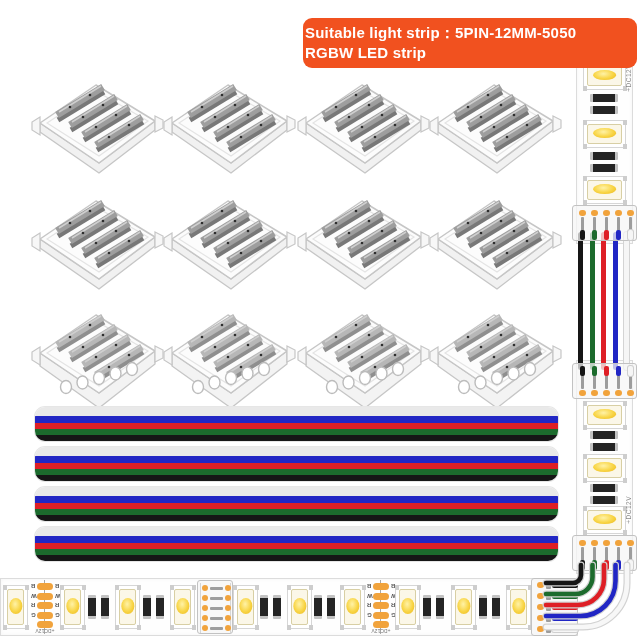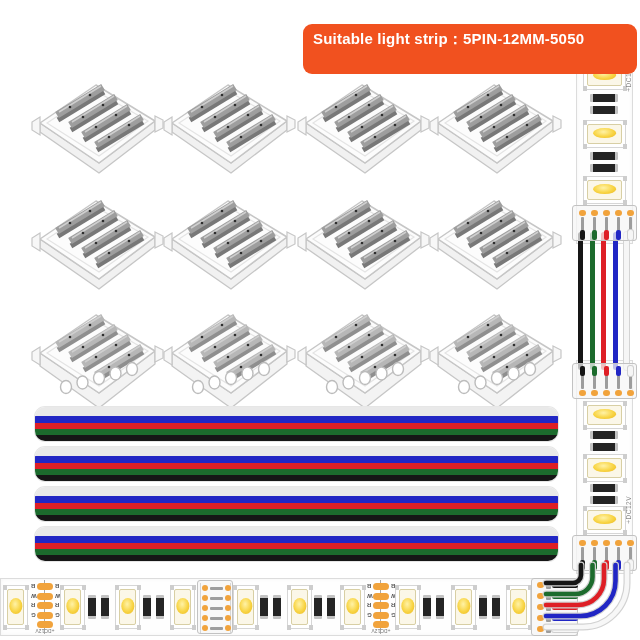--- a/index.html
+++ b/index.html
@@ -1,19 +1,19 @@
 <!DOCTYPE html>
 <html><head>
 <meta charset="utf-8">
 <style>
   html,body{margin:0;padding:0;background:#fff;}
   #stage{position:relative;width:640px;height:640px;background:#ffffff;overflow:hidden;
          font-family:"Liberation Sans",sans-serif;}
-  #badge{position:absolute;left:303px;top:24px;width:334px;height:50px;border-radius:9px;
-         padding:5px 10px;box-sizing:border-box;font-weight:bold;font-size:15px;line-height:1.35;
+  #badge{position:absolute;left:303px;top:18px;width:334px;height:50px;border-radius:9px;
+         padding:5px 2px;box-sizing:border-box;font-weight:bold;font-size:15px;line-height:1.35;
          letter-spacing:.2px;z-index:6;}
   .cable{position:absolute;border-radius:10px;overflow:hidden;box-shadow:0 0 0 1px #e6e6e6;}
   .stripe{width:100%;}
   .pcb{position:absolute;background:#fefefe;border:1px solid #dcdcdc;box-sizing:border-box;
        box-shadow:inset 0 0 4px rgba(0,0,0,0.04);}
   .led{position:absolute;background:#ffffff;border:1px solid #d6d6d6;border-radius:3px;box-sizing:border-box;z-index:2;}
   .led-inner{position:absolute;inset:3px;background:#fbf7e8;border:1px solid #d8cfa4;border-radius:2px;}
   .dome{position:absolute;left:50%;top:47%;transform:translate(-50%,-50%);
         background:radial-gradient(ellipse at 45% 38%,#fff2a6 0%,#f8d443 55%,#e9b41d 100%);
         border-radius:50%;}
@@ -33,20 +33,21 @@
   .clip{position:absolute;}
   #curveSvg{position:absolute;left:530px;top:553px;z-index:5;}
 </style>
 </head>
 <body>
 
 <div id="stage">
 
   <div id="badge" style="background: rgb(241, 81, 31); color: rgb(255, 255, 255);">
     <div>Suitable light strip：5PIN-12MM-5050</div>
+    <div>RGBW LED strip</div>
   </div>
 
   <div id="gridLayer">
       <svg width="136" height="116" viewBox="0 0 136 116" class="clip" style="left: 30px; top: 66px;">
   <path d="M10,57 L10,66 L69,107 L125,64 L125,55 L69,97 Z" fill="#f1f1f1" stroke="#c6c6c6" stroke-width="1.3" stroke-linejoin="round"></path>
   <path d="M10,57 L66,19 L125,55 L69,97 Z" fill="#fcfcfc" stroke="#c6c6c6" stroke-width="1.5" stroke-linejoin="round"></path>
   <path d="M17,57 L66,25 L118,55 L69,90 Z" fill="none" stroke="#e4e4e4" stroke-width="1.2"></path>
   <path d="M10,51 L2,56 L2,64 L10,69 Z" fill="#f7f7f7" stroke="#c6c6c6" stroke-width="1.2"></path>
   <path d="M125,50 L133,54 L133,62 L125,66 Z" fill="#f7f7f7" stroke="#c6c6c6" stroke-width="1.2"></path>
   <g>

